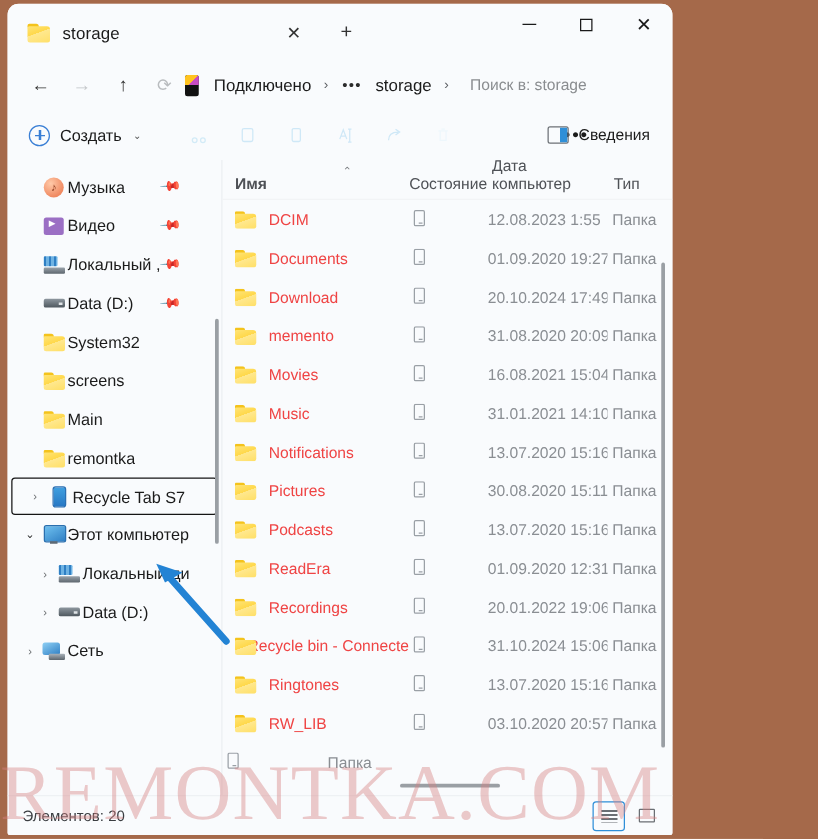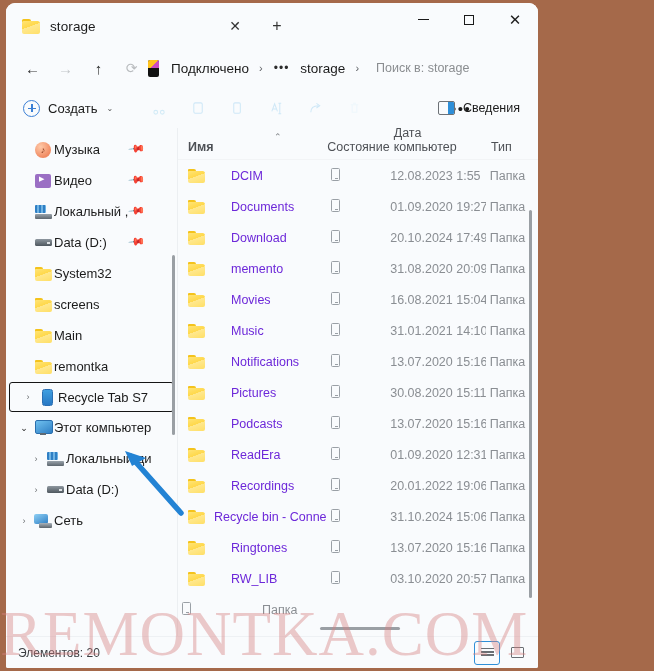--- a/index.html
+++ b/index.html
@@ -273,21 +273,21 @@
   #colheader-line {
     position: absolute; left: 0; right: 0; bottom: 0; height: 1px; background: #f2f4f6;
   }
 
   .row {
     height: 31px;
     display: flex; align-items: center;
     font-size: 12.5px;
   }
   .row .cell { overflow: hidden; white-space: nowrap; }
-  .row .n { width: 200px; padding-left: 10px; display: flex; align-items: center; gap: 26px; color: #6d28d9; }
+  .row .n { width: 200px; padding-left: 10px; display: flex; align-items: center; gap: 10px; color: #ef4444; }
   .row .s { width: 80px; padding-left: 4px; color: #7e8287; font-size: 11px; }
   .row .d { width: 135px; padding-left: 4px; color: #8a8e93; }
   .row .t { width: 70px; padding-left: 4px; color: #8a8e93; }
   .status-dev {
     width: 9px; height: 13px; border: 1px solid #9aa0a6; border-radius: 1.5px;
     display: inline-block; position: relative;
   }
   .status-dev::after { content:""; position:absolute; left:3px; bottom:1px; width:3px; height:1px; background:#9aa0a6; }
 
   #list-scroll {

